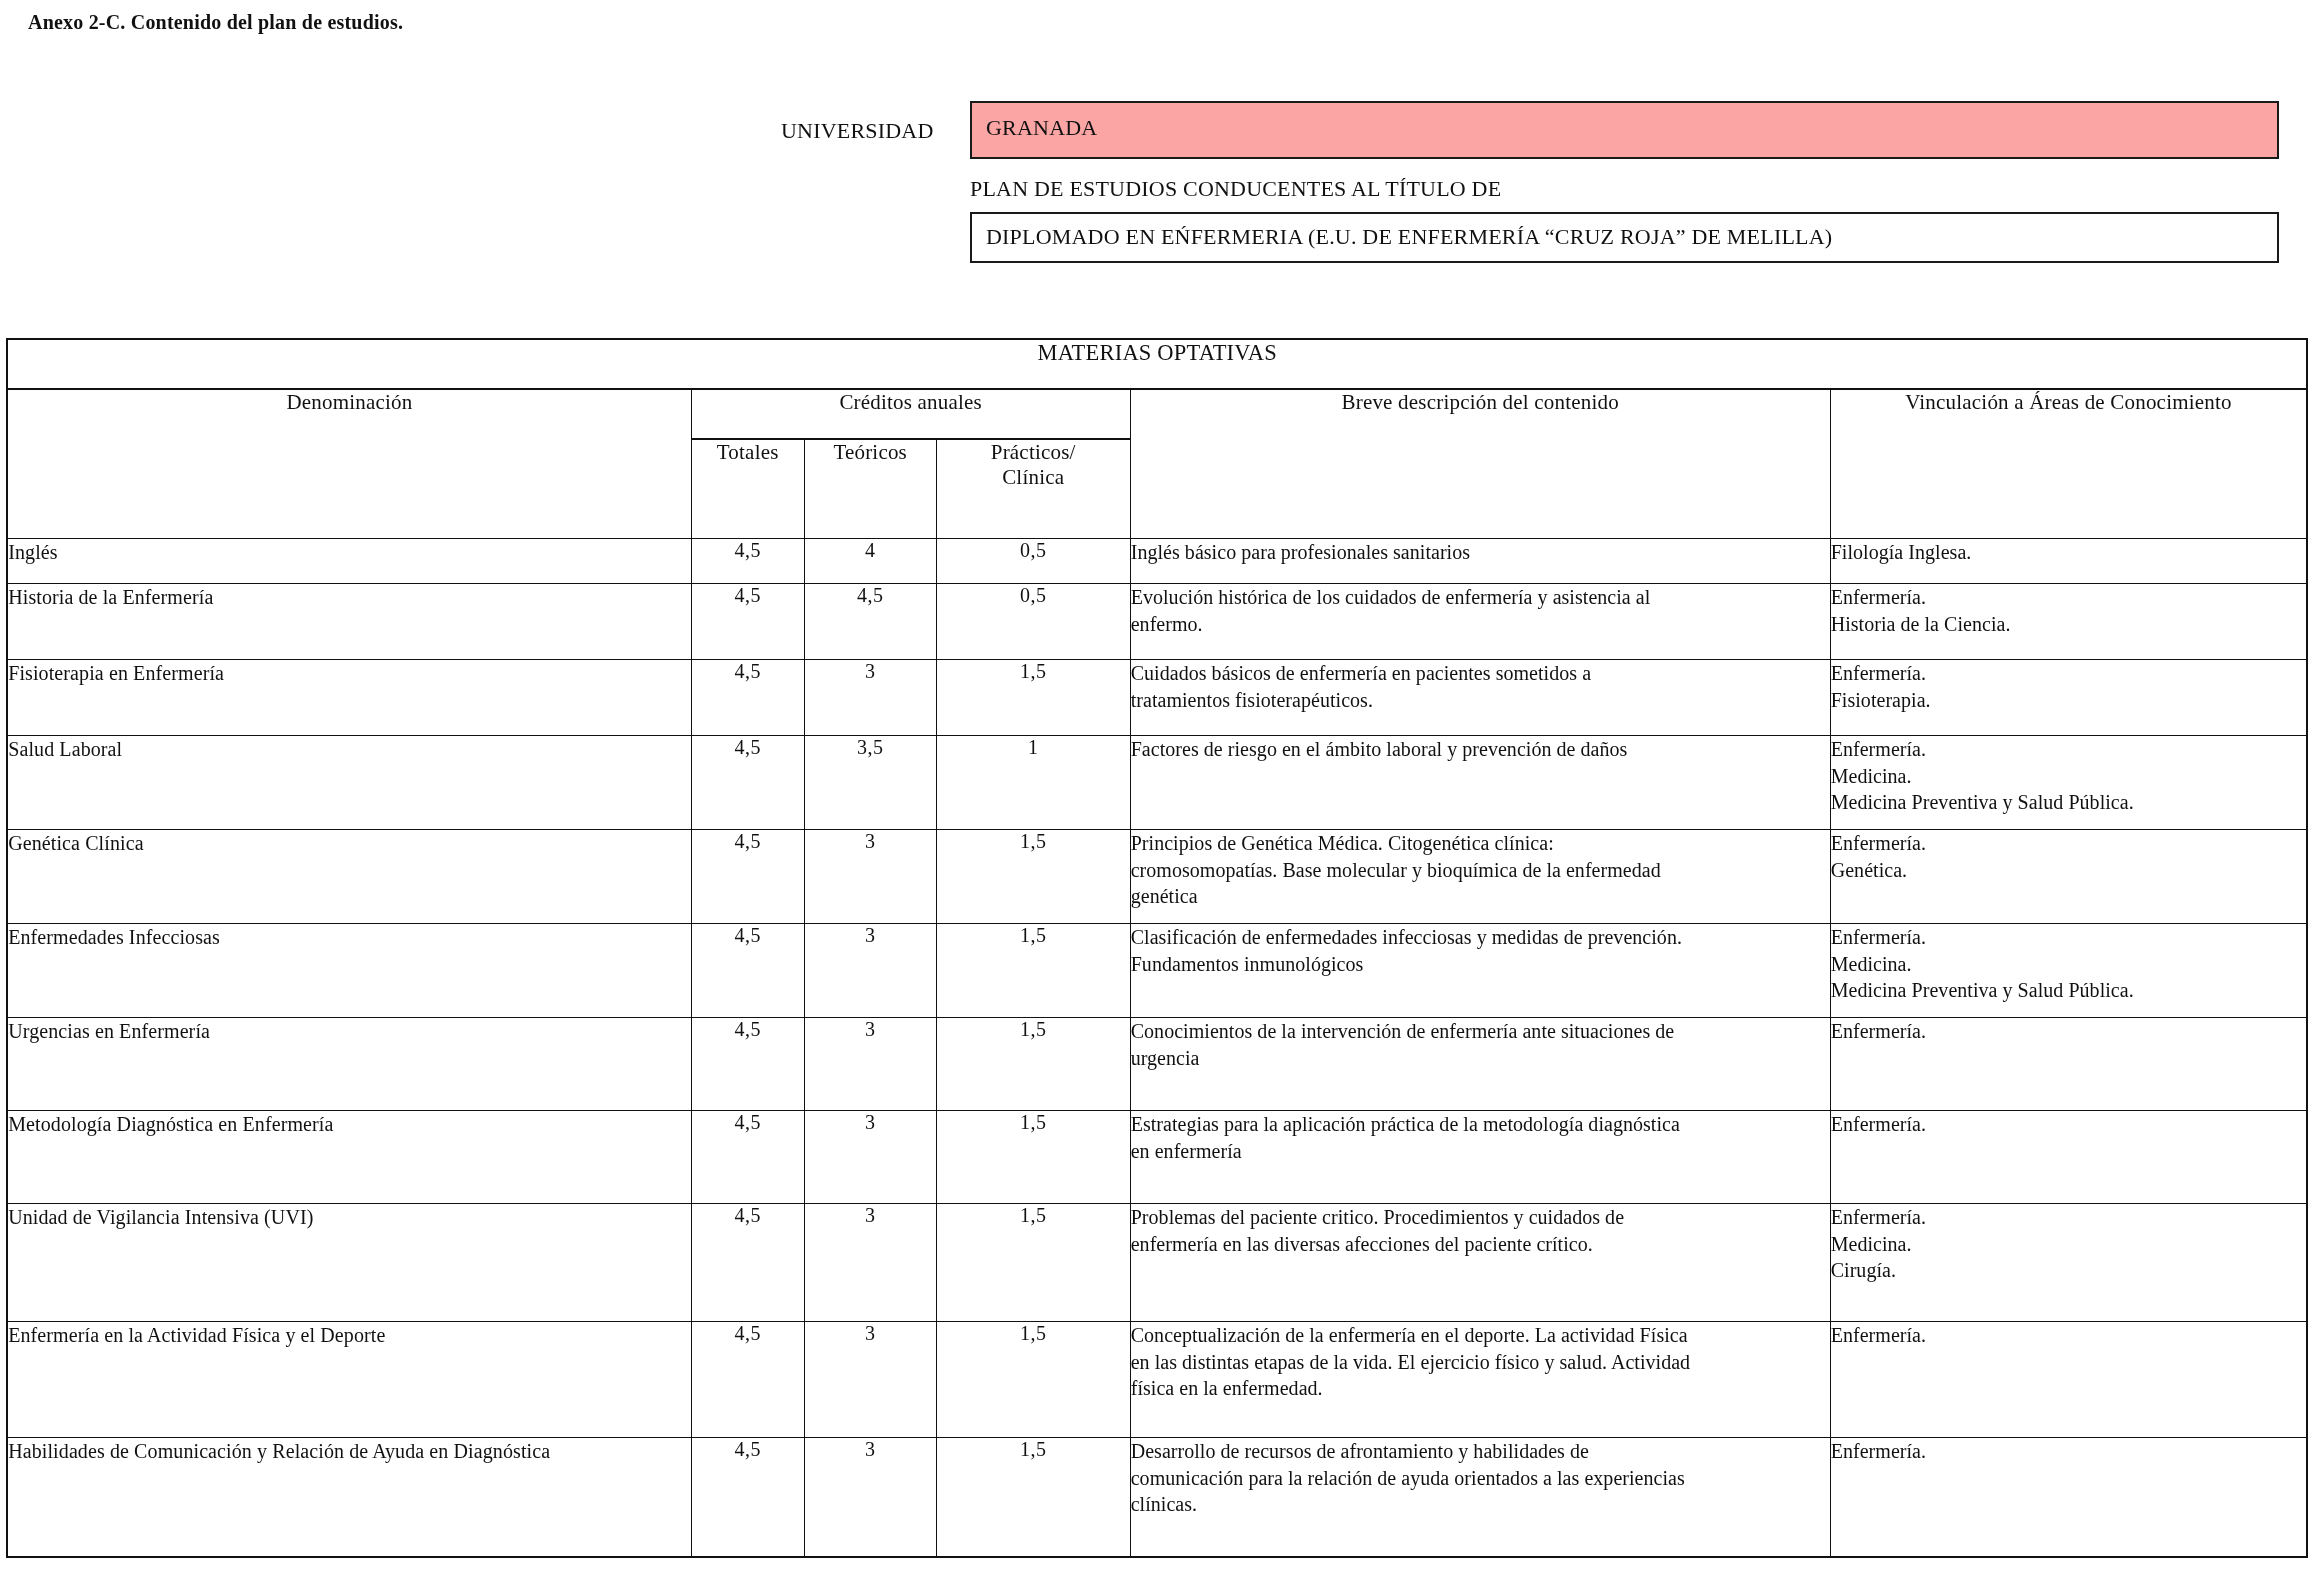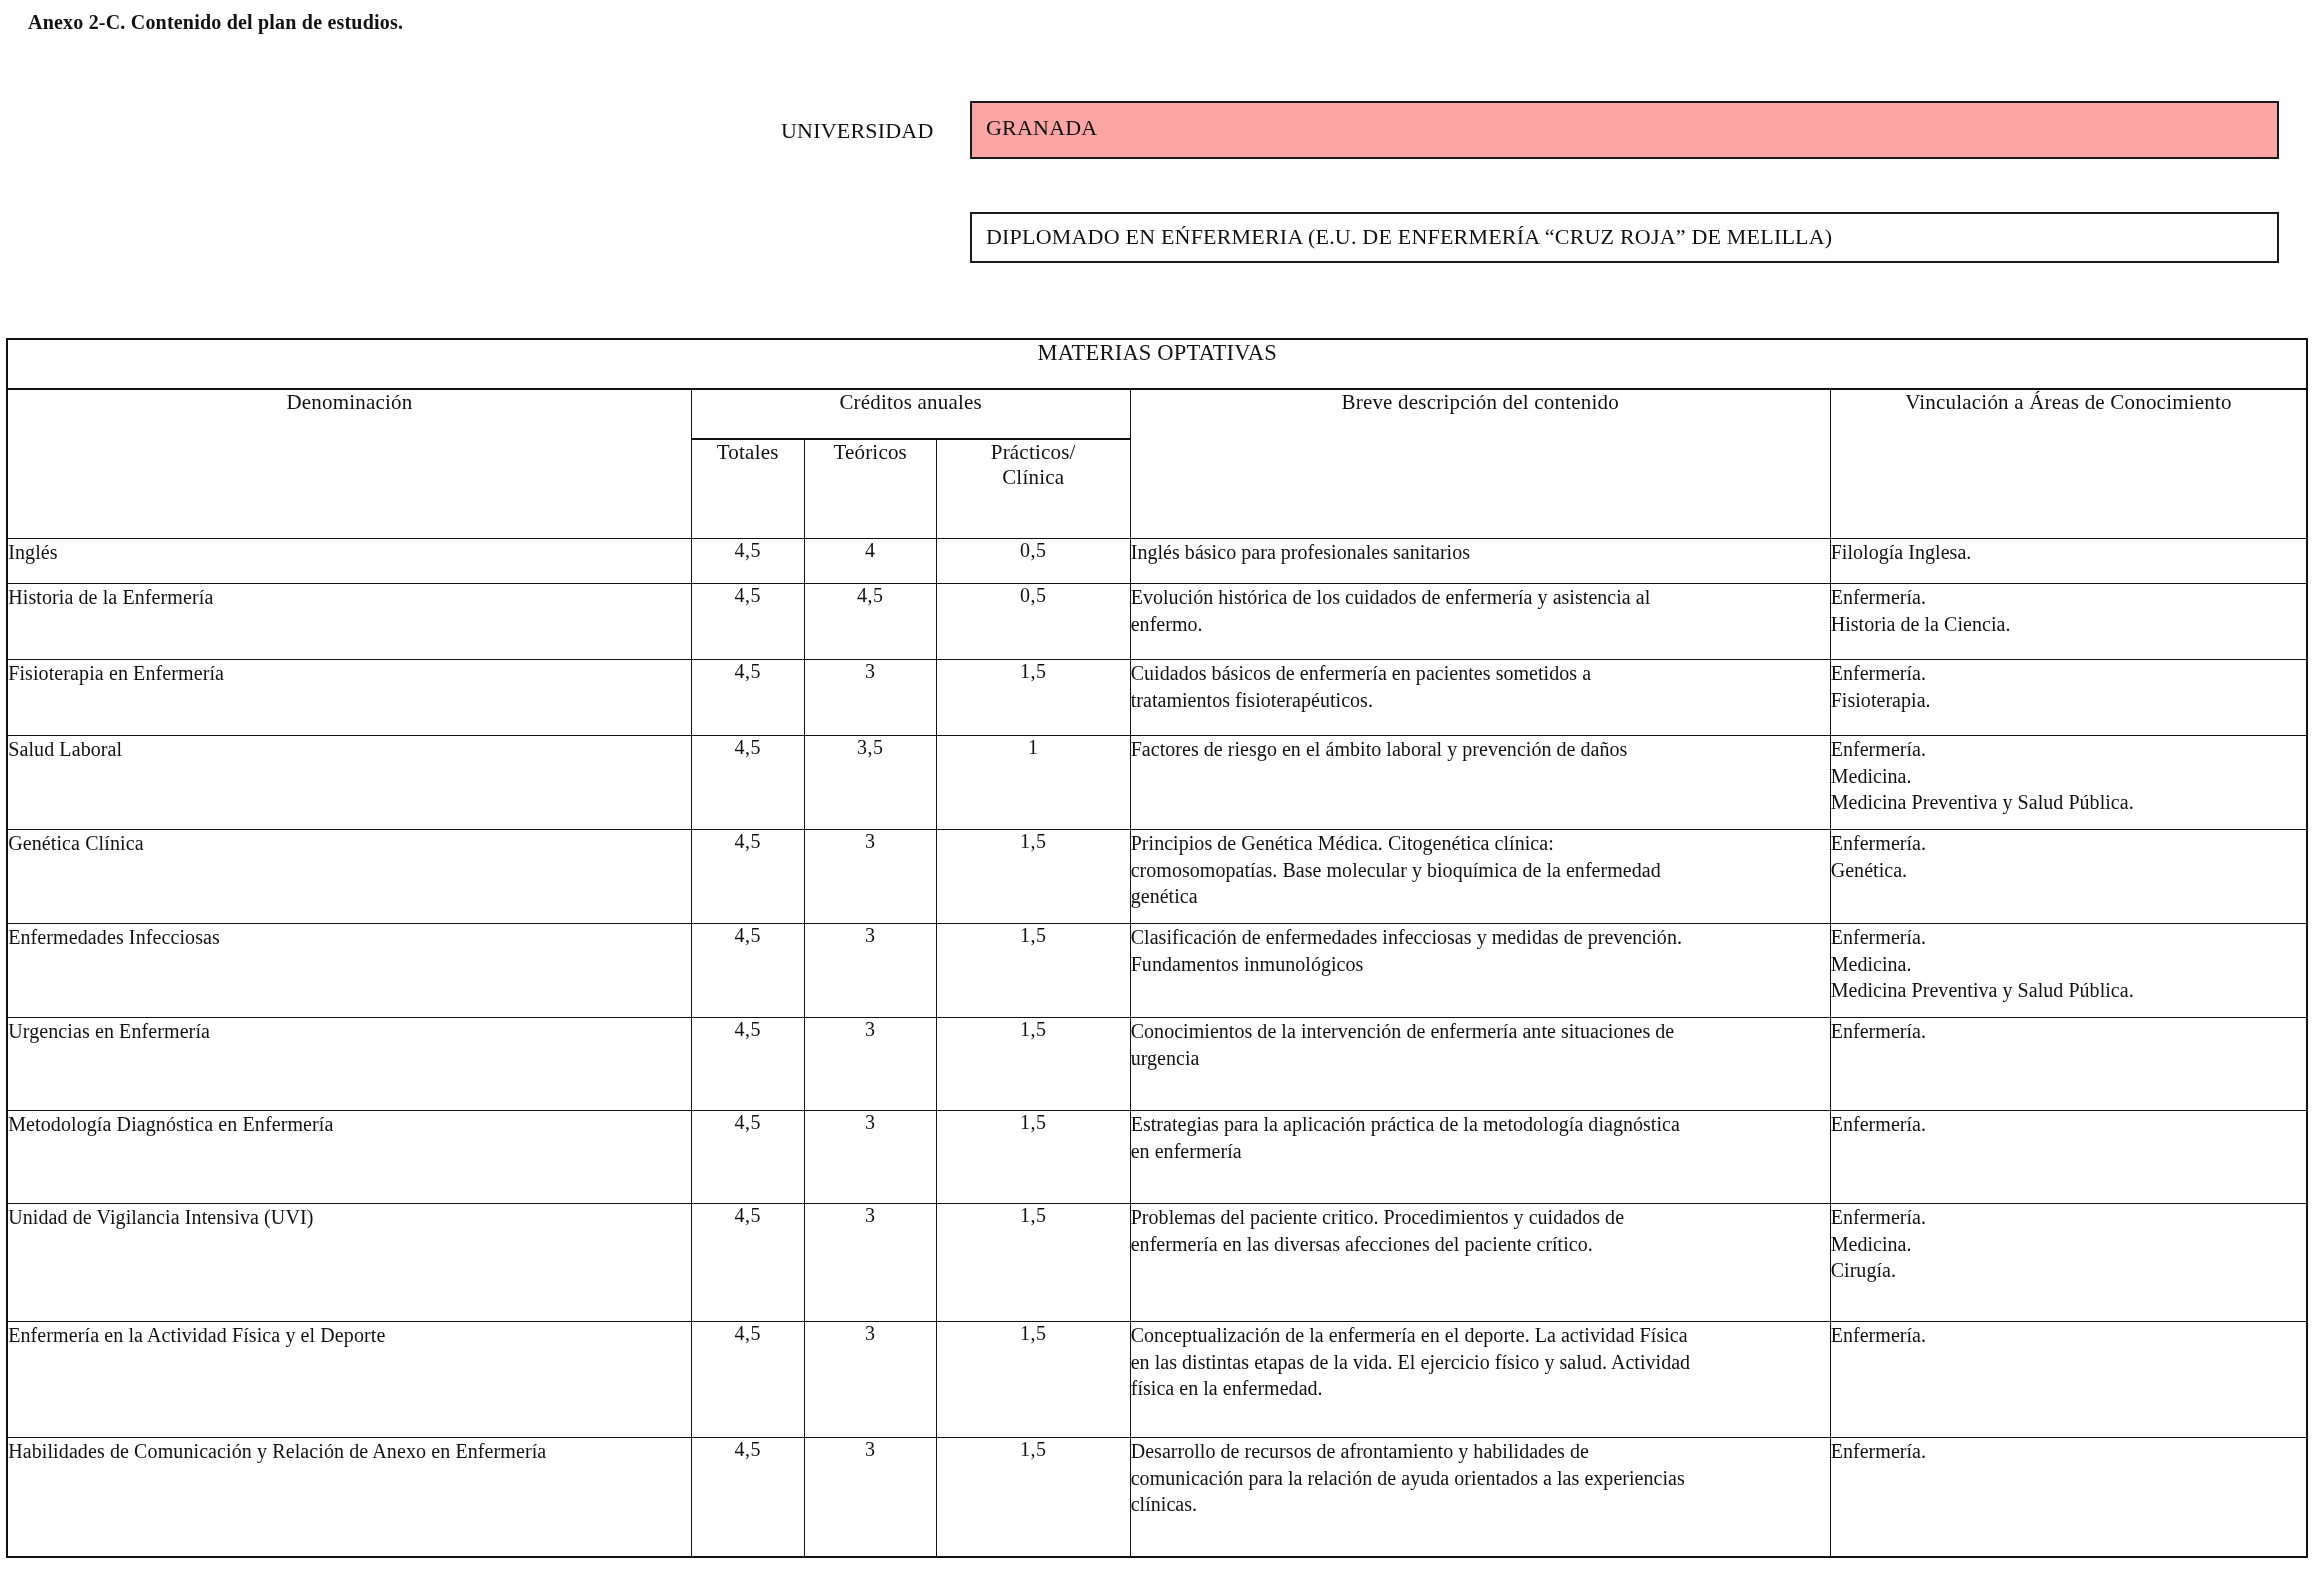--- a/index.html
+++ b/index.html
@@ -177,20 +177,21 @@
 
 <div class="header-block">
 
   <div class="univ-row">
     <div class="univ-label">UNIVERSIDAD</div>
     <div class="univ-box">
       <div class="univ-box-text">GRANADA</div>
     </div>
   </div>
 
+  <div class="plan-line">PLAN DE ESTUDIOS CONDUCENTES AL TÍTULO DE</div>
 
   <div class="title-box">
     <div class="title-box-text">DIPLOMADO EN EŃFERMERIA (E.U. DE ENFERMERÍA “CRUZ ROJA” DE MELILLA)</div>
   </div>
 
 </div>
 
 <div class="table-wrap">
   <table class="main">
     <colgroup>
@@ -354,21 +355,21 @@
           <td class="row-desc">
             <div>Conceptualización de la enfermería en el deporte. La actividad Física</div>
             <div>en las distintas etapas de la vida. El ejercicio físico y salud. Actividad</div>
             <div>física en la enfermedad.</div>
           </td>
           <td class="row-link">
             <div>Enfermería.</div>
           </td>
         </tr>
         <tr>
-          <td class="row-denom" style="height: 118px;">Habilidades de Comunicación y Relación de Anexo en Enfermería</td>
+          <td class="row-denom" style="height: 118px;">Habilidades de Comunicación y Relación de Ayuda en Diagnóstica</td>
           <td class="row-num">4,5</td>
           <td class="row-num">3</td>
           <td class="row-num">1,5</td>
           <td class="row-desc">
             <div>Desarrollo de recursos de afrontamiento y habilidades de</div>
             <div>comunicación para la relación de ayuda orientados a las experiencias</div>
             <div>clínicas.</div>
           </td>
           <td class="row-link">
             <div>Enfermería.</div>

